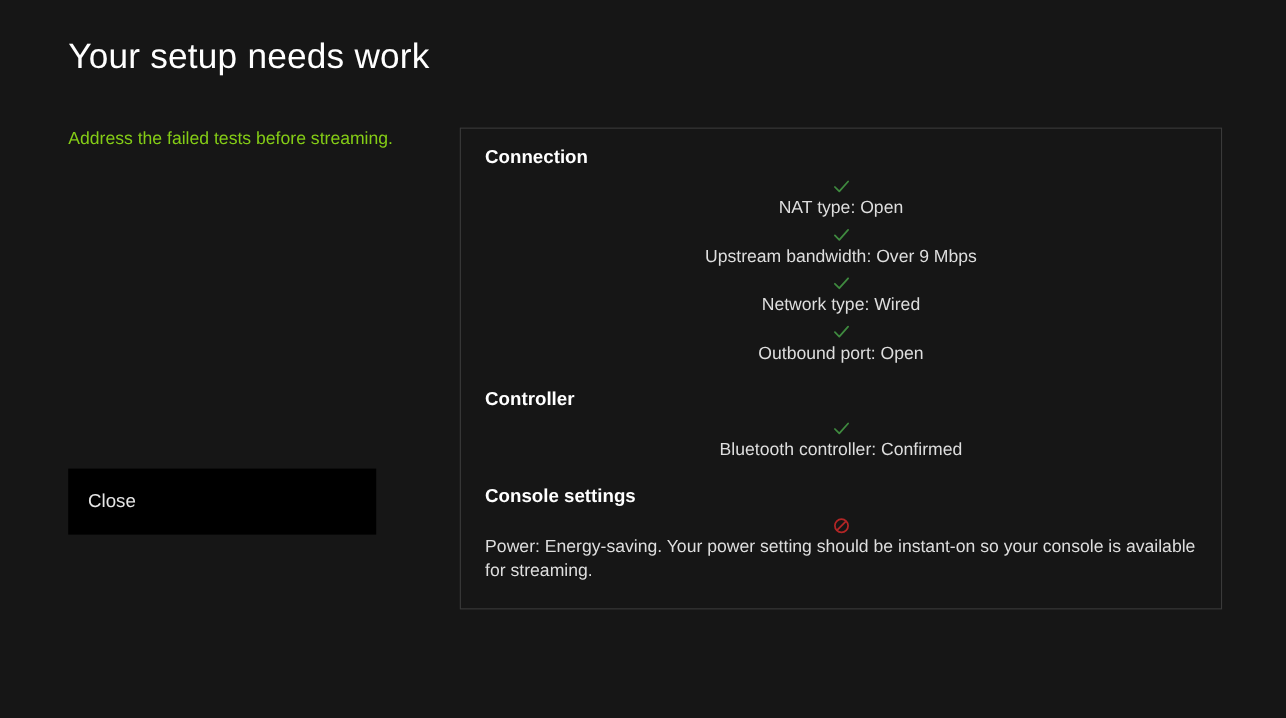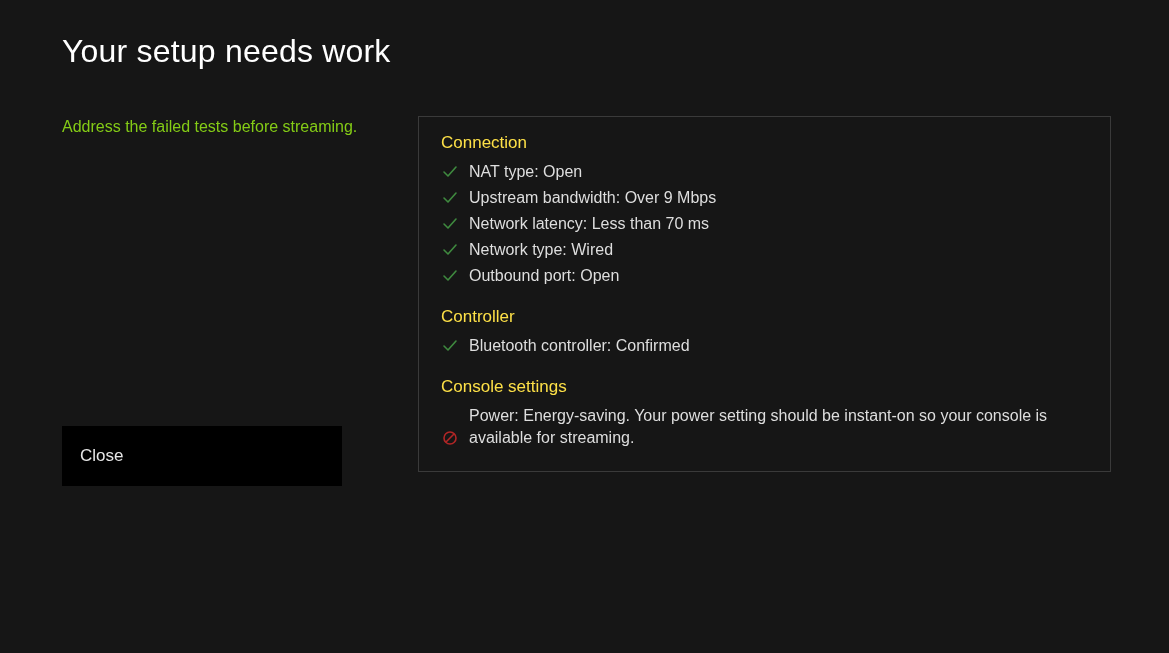--- a/index.html
+++ b/index.html
@@ -68,30 +68,30 @@
     border: 1px solid #3a3a3a;
     padding: 16px 22px 22px 22px;
     min-height: 356px;
   }
   .section {
     margin-bottom: 20px;
   }
   .section:last-child { margin-bottom: 0; }
   .section-title {
     font-size: 17px;
-    font-weight: 400;
-    color: #fde047;
+    font-weight: 700;
+    color: #ffffff;
     margin-bottom: 8px;
   }
   .check-row {
     display: flex;
-    align-items: flex-end;
-    gap: 10px;
+    align-items: center;
     margin-bottom: 4px;
     line-height: 22px;
+    flex-direction: column;
   }
   .check-row:last-child { margin-bottom: 0; }
   .row-icon {
     flex: 0 0 18px;
     width: 18px;
     height: 22px;
     display: flex;
     align-items: center;
     justify-content: center;
   }
@@ -144,28 +144,20 @@
               </svg>
             </span>
             <span class="row-text"><span class="label">Upstream bandwidth:</span> <span class="value">Over 9 Mbps</span></span>
           </div>
           <div class="check-row">
             <span class="row-icon">
               <svg class="check" width="16" height="16" viewBox="0 0 16 16">
                 <path d="M2 8 L6 12 L14 3" fill="none" stroke-width="1.6" stroke-linecap="round" stroke-linejoin="round"></path>
               </svg>
             </span>
-            <span class="row-text"><span class="label">Network latency:</span> <span class="value">Less than 70 ms</span></span>
-          </div>
-          <div class="check-row">
-            <span class="row-icon">
-              <svg class="check" width="16" height="16" viewBox="0 0 16 16">
-                <path d="M2 8 L6 12 L14 3" fill="none" stroke-width="1.6" stroke-linecap="round" stroke-linejoin="round"></path>
-              </svg>
-            </span>
             <span class="row-text"><span class="label">Network type:</span> <span class="value">Wired</span></span>
           </div>
           <div class="check-row">
             <span class="row-icon">
               <svg class="check" width="16" height="16" viewBox="0 0 16 16">
                 <path d="M2 8 L6 12 L14 3" fill="none" stroke-width="1.6" stroke-linecap="round" stroke-linejoin="round"></path>
               </svg>
             </span>
             <span class="row-text"><span class="label">Outbound port:</span> <span class="value">Open</span></span>
           </div>

